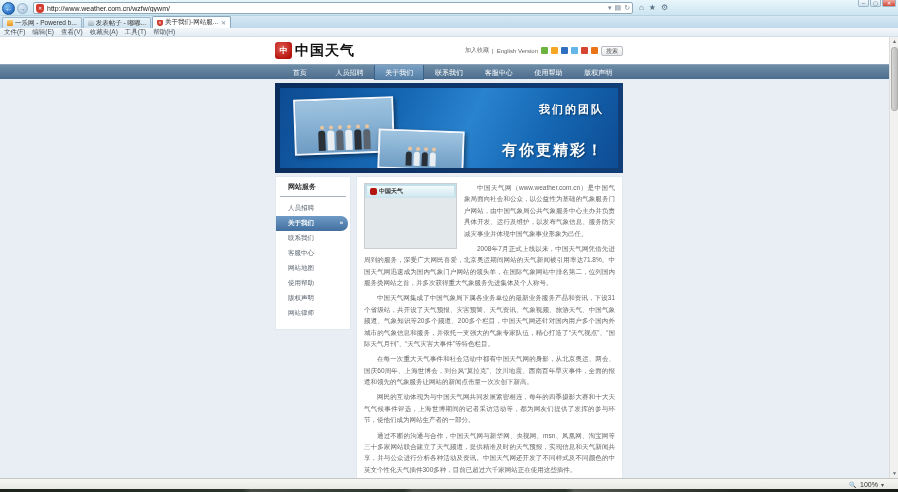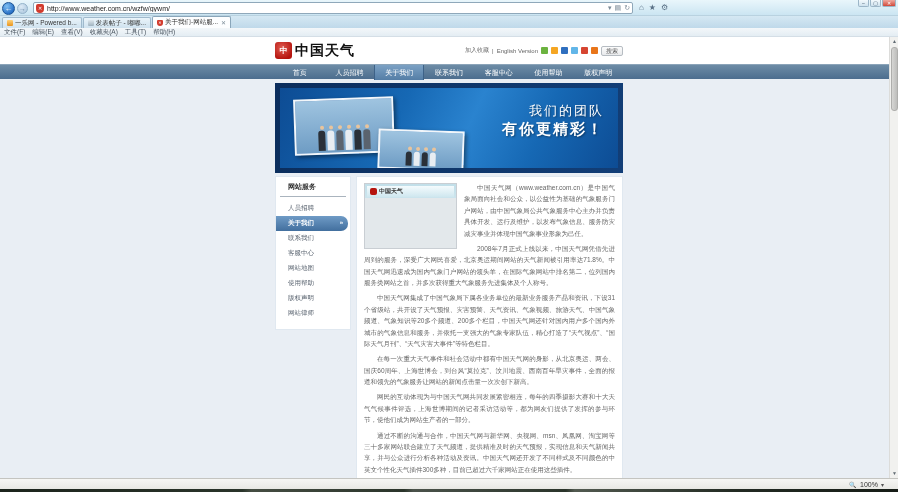--- a/index.html
+++ b/index.html
@@ -68,22 +68,22 @@
   .banner-inner { position:relative; width:100%; height:100%;
     background:linear-gradient(115deg,#0d4c94 0%, #1668b4 35%, #2a83cf 55%, #1668b4 75%, #0d4c94 100%); overflow:hidden; }
   .photo-card { position:absolute; background:linear-gradient(#9fc4e0,#6e9cc4); border:2px solid #f2f6fa; box-shadow:2px 2px 4px rgba(0,0,0,.45); display:flex; align-items:flex-end; justify-content:center; gap:2px; padding-bottom:2px; }
   .card1 { left:14px; top:10px; width:100px; height:56px; transform:rotate(-2deg); }
   .card2 { left:98px; top:42px; width:86px; height:40px; transform:rotate(2deg); }
   .person { width:7px; height:20px; border-radius:3px 3px 0 0; position:relative; }
   .person::before { content:""; position:absolute; top:-5px; left:1.5px; width:4px; height:4px; border-radius:50%; background:#e9c49c; }
   .p-dark { background:#2a3038; } .p-white { background:#e8edf2; } .p-gray { background:#5a636e; }
   .person.small { height:14px; width:6px; }
   .banner-text { position:absolute; right:14px; top:14px; text-align:right; color:#fff; }
-  .banner-line1 { font-size:13px; font-weight:normal; letter-spacing:2px; text-shadow:1px 1px 2px rgba(0,0,0,.4); }
-  .banner-line2 { font-size:15px; font-weight:bold; letter-spacing:2px; margin-top:0; text-shadow:1px 1px 2px rgba(0,0,0,.4); }
+  .banner-line1 { font-size:11px; font-weight:bold; letter-spacing:2px; text-shadow:1px 1px 2px rgba(0,0,0,.4); }
+  .banner-line2 { font-size:15px; font-weight:bold; letter-spacing:2px; margin-top:24px; text-shadow:1px 1px 2px rgba(0,0,0,.4); }
 
   
   .content-row { margin-top:3px; display:flex; align-items:flex-start; }
   .sidebar { width:76px; background:#fff; border:1px solid #e0e8f0; padding:5px 0 8px 0; flex:0 0 auto; }
   .sidebar-title { font-size:7px; font-weight:bold; color:#333; padding:0 0 4px 8px; border-bottom:1px solid #aab4be; margin:0 4px 4px 4px; }
   .side-item { font-size:6.5px; color:#5a6470; padding:3px 0 3px 12px; }
   .side-item.active { background:linear-gradient(#6f9bc6,#426f9e); color:#fff; font-weight:bold; border-radius:0 7px 7px 0; margin-right:2px; position:relative; }
   .side-item.active .arrow { position:absolute; right:5px; top:3px; font-size:6px; }
   .main-box { flex:1; margin-left:5px; background:#fff; border:1px solid #e0e8f0; min-height:310px; padding:5px 7px; overflow:hidden; }
   .office-photo { float:left; width:93px; height:66px; margin:1px 7px 3px 0; border:1px solid #c9ced3;

